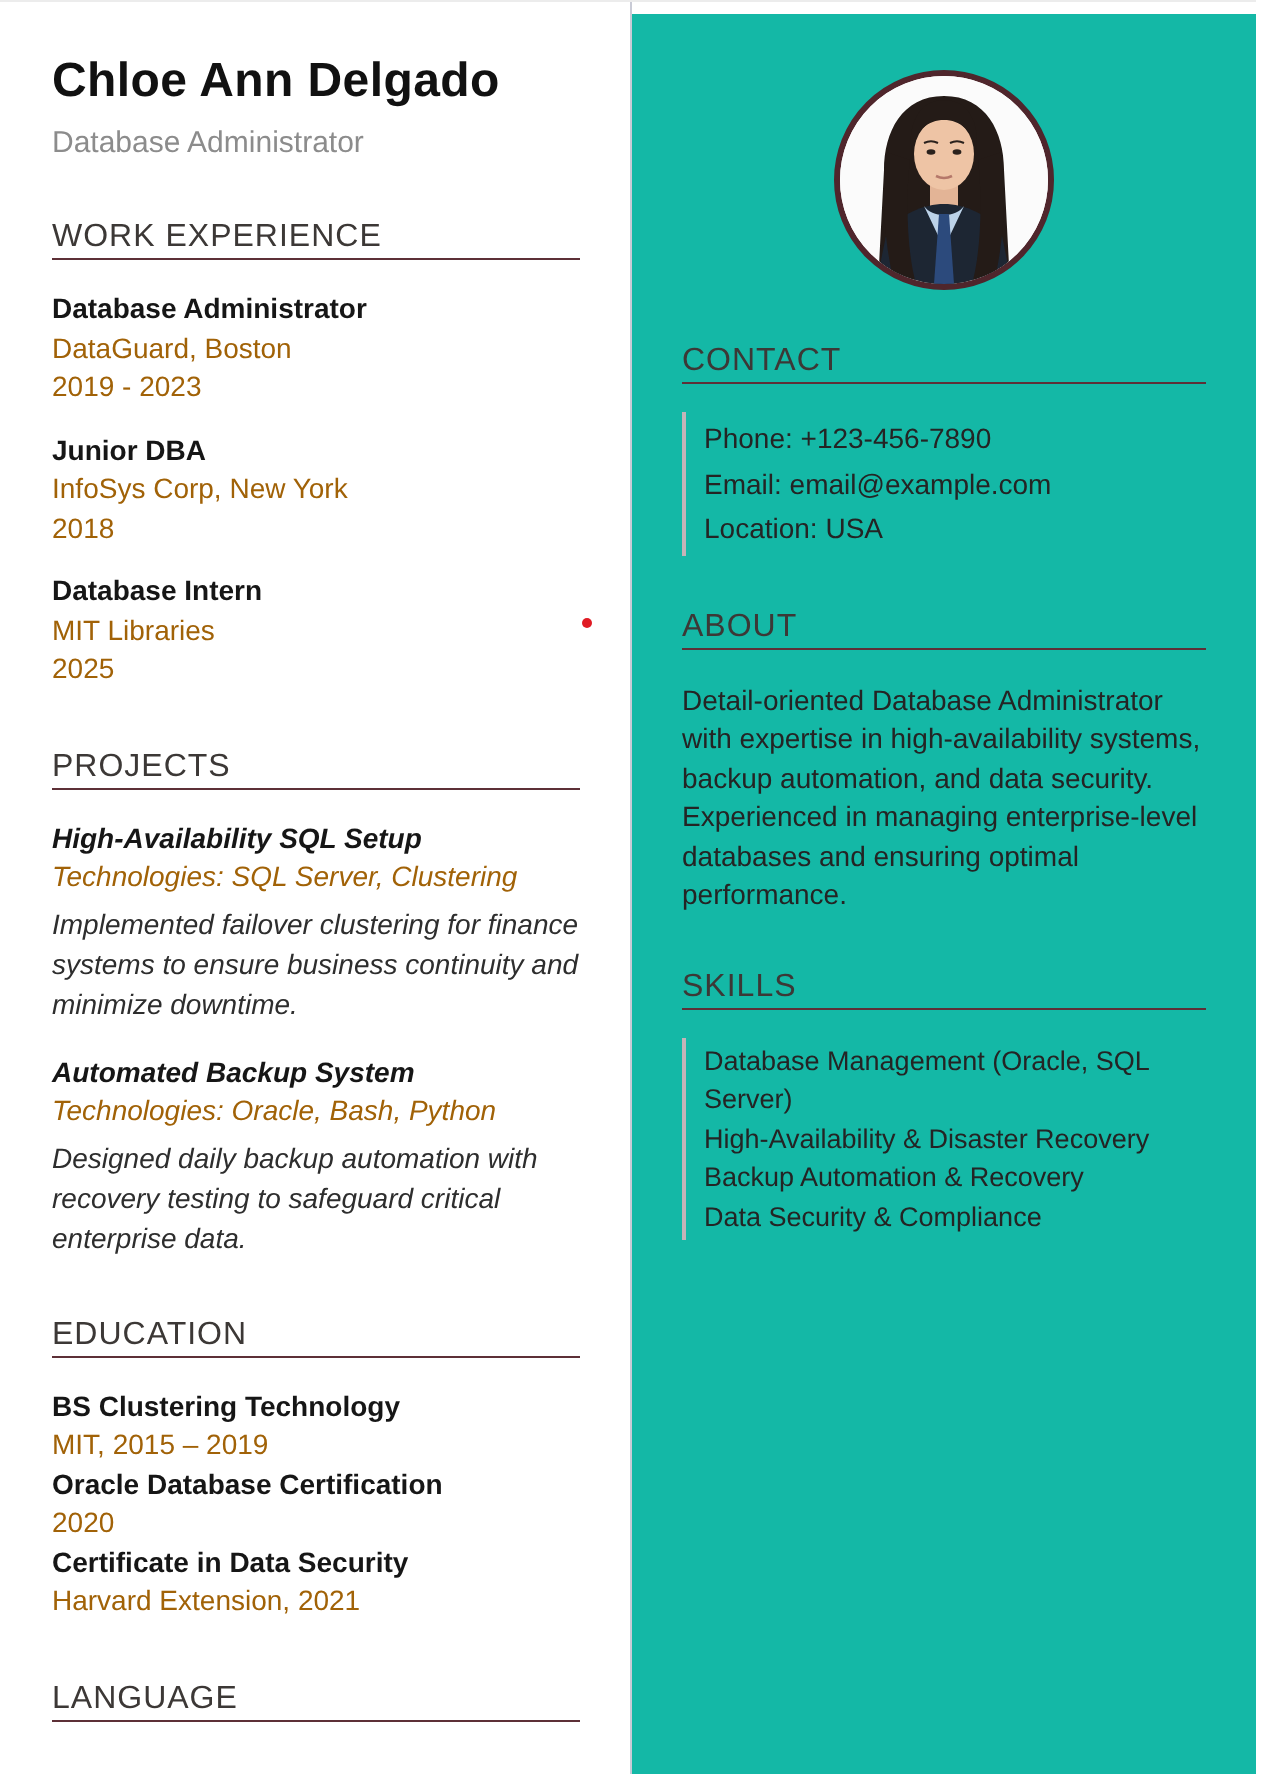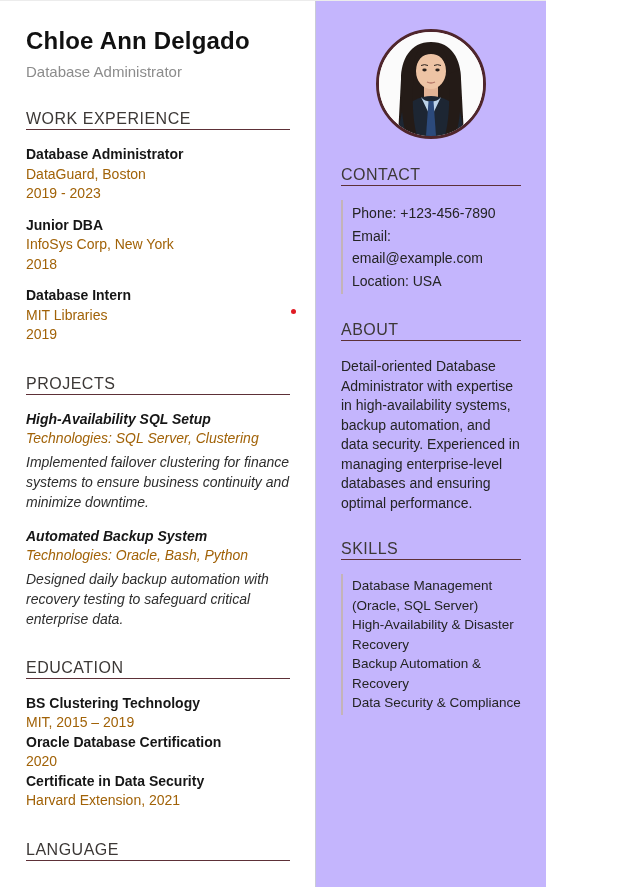--- a/index.html
+++ b/index.html
@@ -5,21 +5,21 @@
   * { box-sizing: border-box; }
   html, body { margin: 0; padding: 0; }
   body {
     width: 635px; height: 887px;
     font-family: "Liberation Sans", sans-serif;
     color: #1f1f1f;
     background: #ffffff;
   }
   .page {
     position: relative;
-    width: 546px; height: 887px;
+    width: 628px; height: 887px;
     display: flex;
     border-top: 1px solid #ececec;
     overflow: hidden;
   }
   
   .col-left {
     width: 316px;
     background: #ffffff;
     border-right: 1px solid #c9cbd6;
     padding: 26px 25px 0 26px;
@@ -72,22 +72,23 @@
   .red-dot {
     position: absolute;
     left: 291px; top: 308px;
     width: 5px; height: 5px;
     border-radius: 50%;
     background: #e01b24;
   }
   
   .col-right {
     flex: 1;
-    background: #c4b5fd;
+    background: #14b8a6;
     padding: 25px 25px 0 25px;
+    margin-top: 6px;
   }
   .photo-wrap {
     width: 110px; height: 110px;
     margin: 3px auto 26px auto;
     border: 3px solid #4f262c;
     border-radius: 50%;
     overflow: hidden;
     background: #fbfbfb;
   }
   .photo-wrap svg { display: block; width: 104px; height: 104px; }
@@ -131,21 +132,21 @@
           <div class="entry-line">2019 - 2023</div>
         </div>
         <div class="entry">
           <div class="entry-title">Junior DBA</div>
           <div class="entry-line">InfoSys Corp, New York</div>
           <div class="entry-line">2018</div>
         </div>
         <div class="entry">
           <div class="entry-title">Database Intern</div>
           <div class="entry-line">MIT Libraries</div>
-          <div class="entry-line">2019</div>
+          <div class="entry-line">2025</div>
         </div>
       </div>
     </div>
 
     <div class="section">
       <h2 class="section-heading">PROJECTS</h2>
       <div class="section-body">
         <div class="entry proj-entry">
           <div class="entry-title">High-Availability SQL Setup</div>
           <div class="entry-line">Technologies: SQL Server, Clustering</div>

